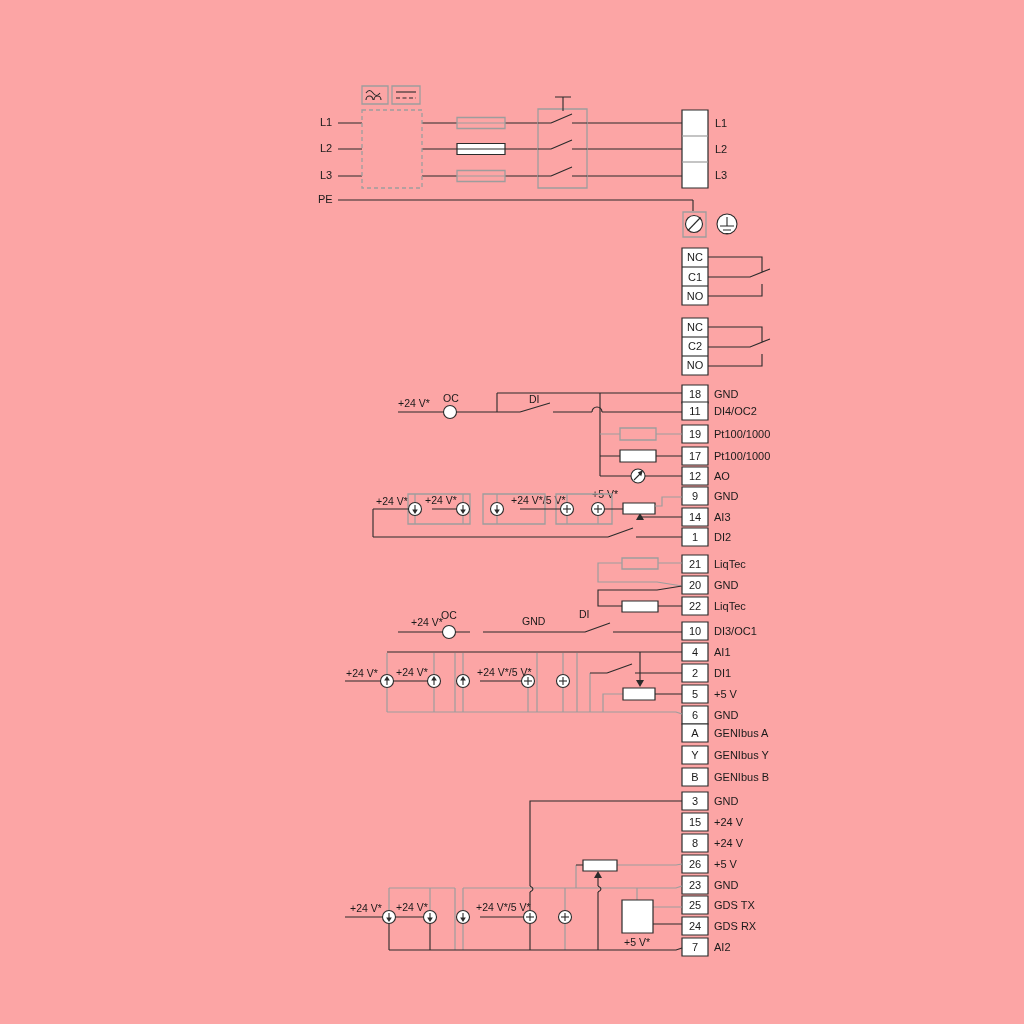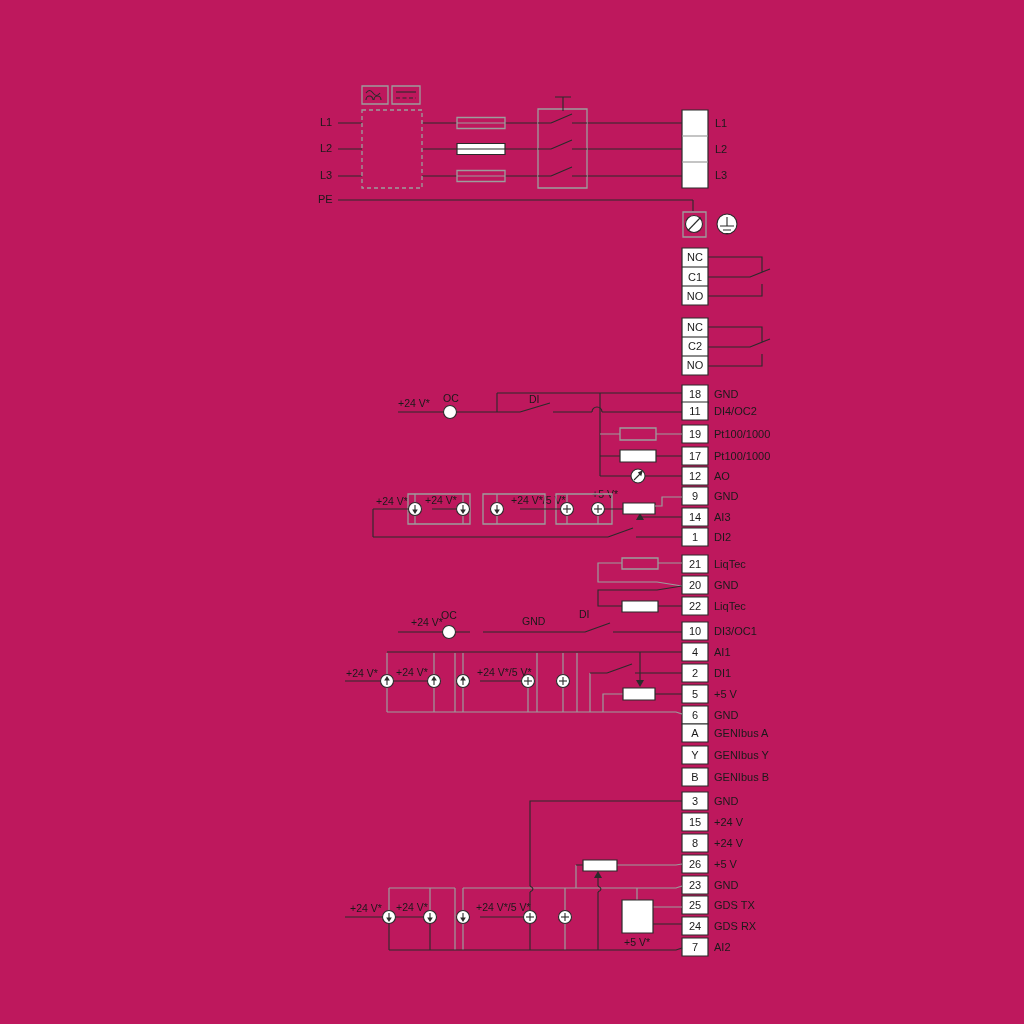--- a/index.html
+++ b/index.html
@@ -1,16 +1,16 @@
 <!DOCTYPE html>
 <html style="--line: #2b2b2b; --alt: #9d9d9d;"><head>
 <meta charset="utf-8">
 <style>
   html,body{margin:0;padding:0;background:#fff;}
-  .stage{position:relative;width:1024px;height:1024px;background:#be185d;overflow:hidden;}
+  .stage{position:relative;width:1024px;height:1024px;background:#fca5a5;overflow:hidden;}
   svg{position:absolute;left:0;top:0;}
   svg *{vector-effect:non-scaling-stroke;}
   .wire{fill:none;stroke:var(--line,#2b2b2b);stroke-width:1.1;}
   .wireg{fill:none;stroke:var(--alt,#9d9d9d);stroke-width:1.2;}
   .boxg{fill:none;stroke:var(--alt,#9d9d9d);stroke-width:1.3;}
   .boxb{fill:#fff;stroke:var(--line,#2b2b2b);stroke-width:1.2;}
   .cell{fill:#fff;stroke:var(--line,#2b2b2b);stroke-width:1.2;}
   .sep{stroke:var(--alt,#9d9d9d);stroke-width:1.2;}
   .node{fill:#fff;stroke:var(--line,#2b2b2b);stroke-width:1.1;}
   .fillb{fill:var(--line,#2b2b2b);stroke:none;}

